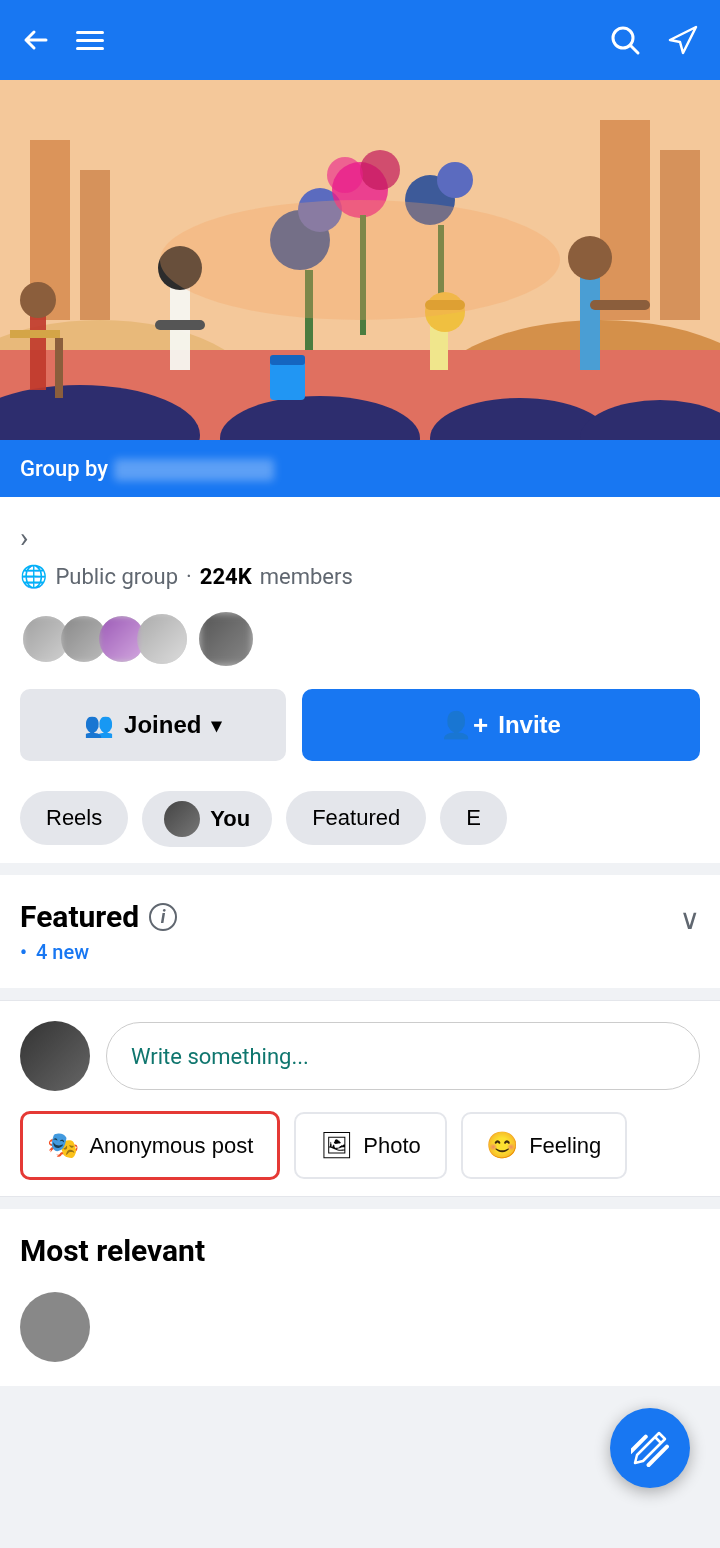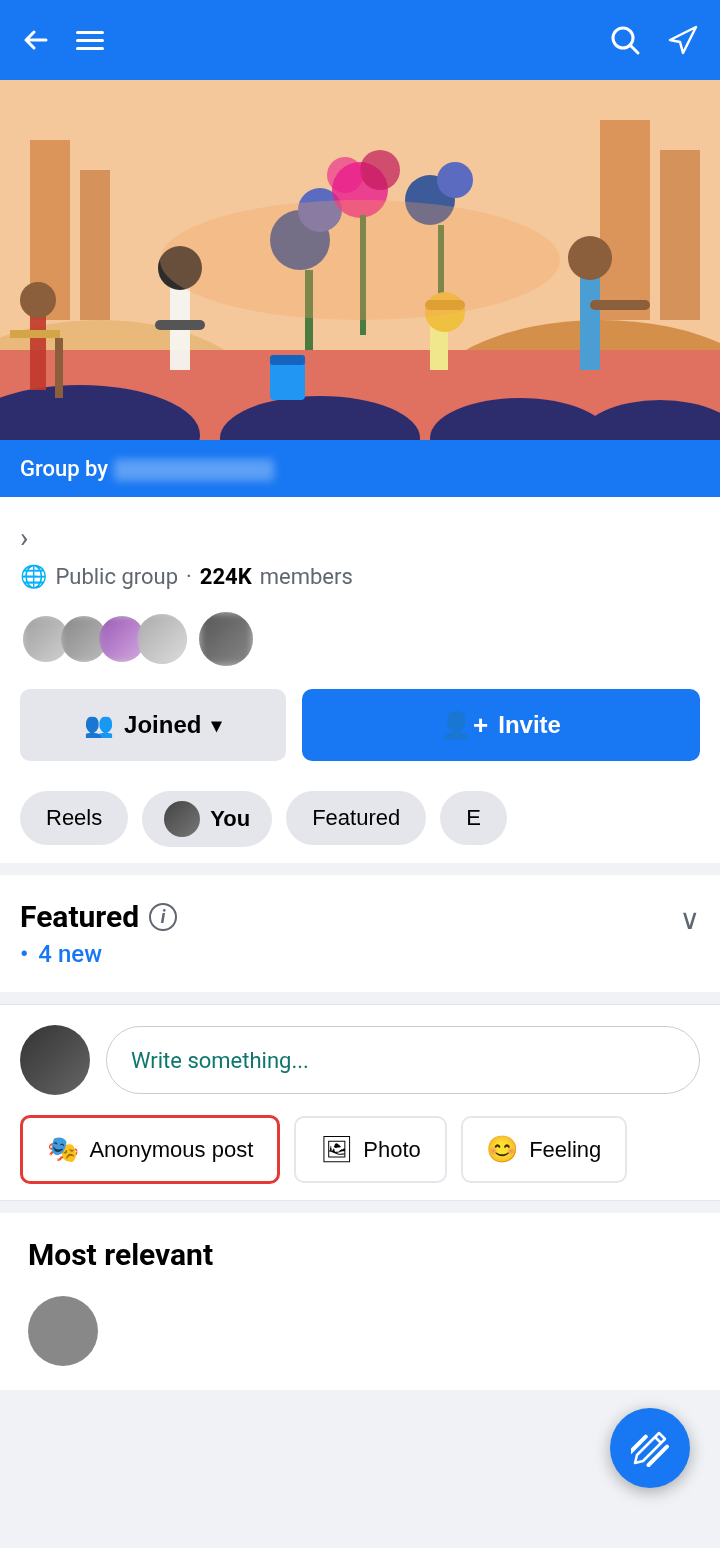--- a/index.html
+++ b/index.html
@@ -241,21 +241,21 @@
       display: flex;
       align-items: center;
       justify-content: center;
       font-size: 18px;
       color: #606770;
       font-style: italic;
       font-weight: 700;
     }
     .featured-new {
       color: #1877f2;
-      font-size: 24px;
+      font-size: 20px;
       font-weight: 500;
     }
     .chevron-down {
       font-size: 28px;
       color: #606770;
       padding-top: 4px;
     }
 
     
     .post-input-area {
@@ -321,21 +321,21 @@
     .anon-icon {
       color: #1565c0;
       font-size: 26px;
     }
     .photo-icon { font-size: 26px; }
     .feeling-icon { font-size: 26px; }
 
     
     .most-relevant-section {
       background: white;
-      padding: 24px 28px;
+      padding: 24px 20px;
       margin-top: 12px;
       min-height: 120px;
       position: relative;
     }
     .most-relevant-title {
       font-size: 30px;
       font-weight: 700;
       color: #000;
     }
 

